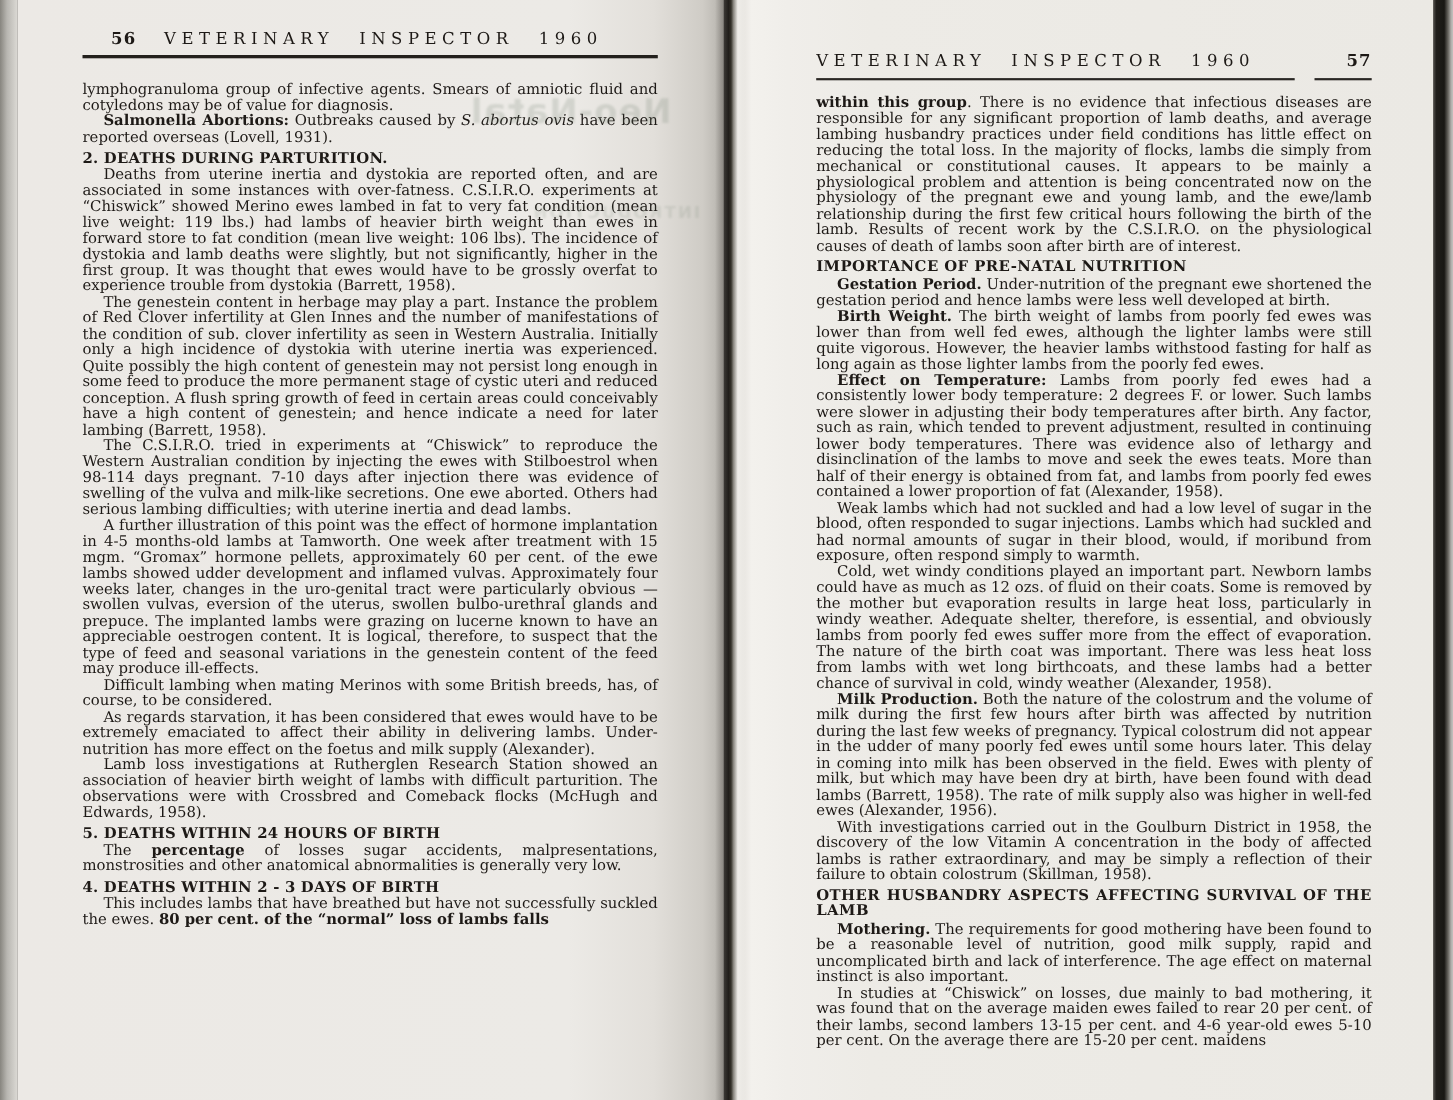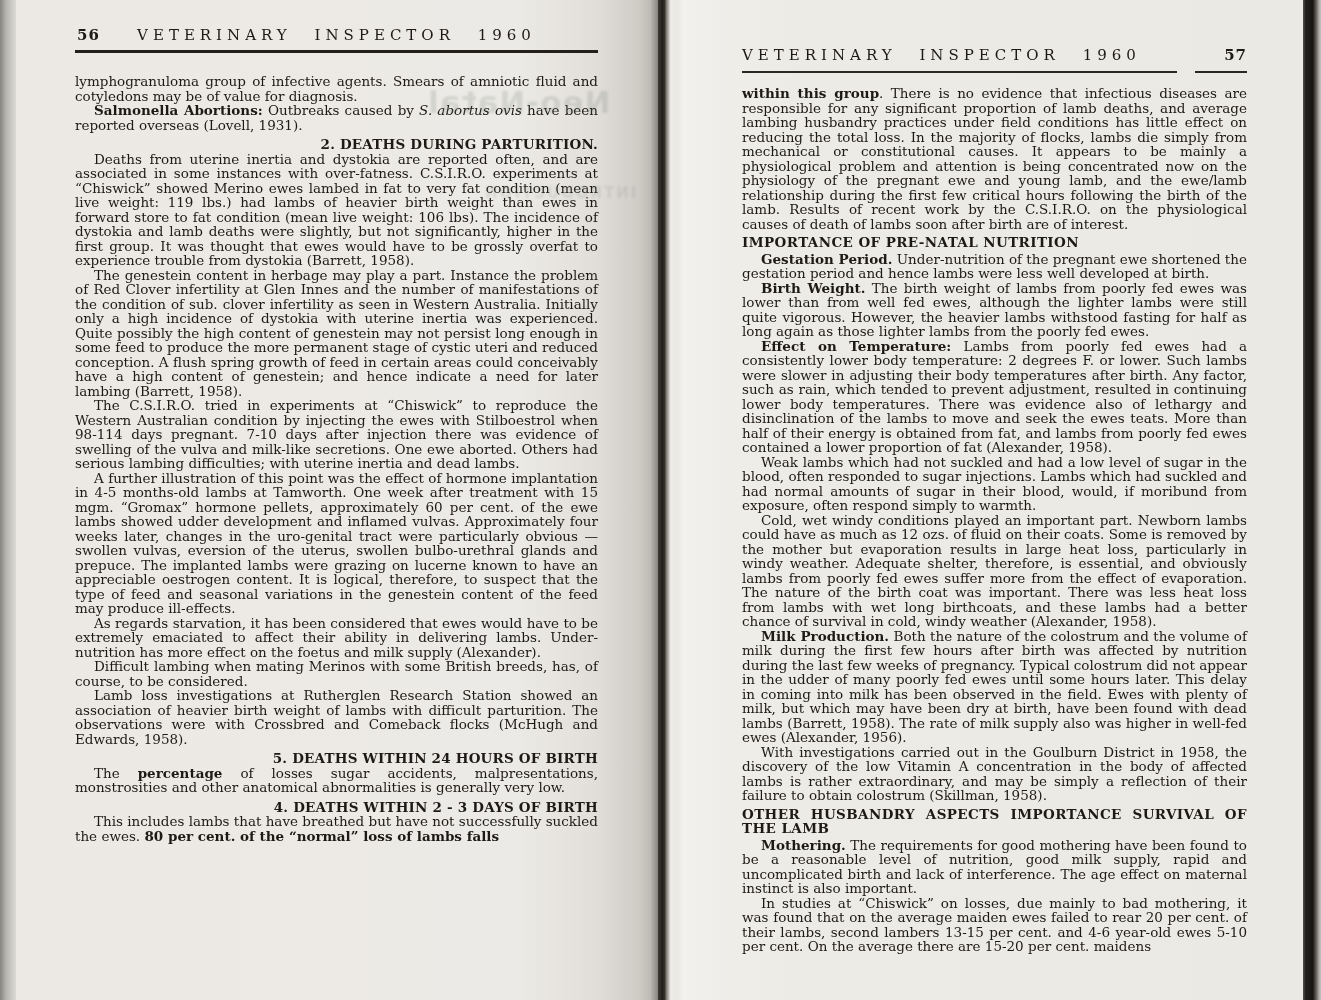--- a/index.html
+++ b/index.html
@@ -31,36 +31,36 @@
   }
   .edge-right{
     position:absolute;left:1303px;top:0;bottom:0;width:18px;
     background:linear-gradient(to right,#55524d 0%,#201e1b 15%,#191714 55%,#6a6762 75%,#b0aeab 90%,#c4c2bf 100%);
   }
   .content{position:absolute;color:#1d1916;}
   .page-left  .content{left:59px;right:60px;top:26px;}
   .page-right .content{left:78px;right:56px;top:46px;}
 
   .header-row{display:flex;align-items:baseline;position:relative;}
-  .header-center{justify-content:center;}
+  .header-center{justify-content:center;margin-left:24px;}
   .header-split{justify-content:space-between;}
   .pagenum{font-weight:700;font-size:15px;letter-spacing:1px;}
   .pagenum-abs{position:absolute;left:2px;top:0;}
   .jtitle{font-weight:400;font-size:15px;letter-spacing:5px;word-spacing:13px;white-space:nowrap;}
   .rule{height:3px;background:#23201c;margin-top:6px;}
   .rule-row{display:flex;gap:18px;margin-top:7px;align-items:center;}
   .rule-long{flex:1;height:2px;background:#2a2724;}
   .rule-short{width:52px;height:2px;background:#2a2724;}
 
   .pbody{font-size:13.5px;line-height:14.5px;text-align:justify;}
   .page-left  .pbody{margin-top:21px;}
   .page-right .pbody{margin-top:13px;}
   .pbody p{margin:0;}
   .indent{text-indent:19px;}
-  .h-left{font-weight:700;margin-top:5px !important;letter-spacing:0.2px;text-align:right;text-indent:0;}
+  .h-left{font-weight:700;margin-top:5px !important;letter-spacing:0.2px;text-align:left;text-indent:0;}
   .h-center{font-weight:700;margin-top:4px !important;margin-bottom:2px !important;letter-spacing:0.4px;text-indent:0;}
   .b{font-weight:700;}
   .i{font-style:italic;}
 
   .ghost{
     position:absolute;transform:scaleX(-1);
     font-family:"DejaVu Sans", sans-serif;font-weight:700;
     color:#6e7d6d;pointer-events:none;white-space:nowrap;
     filter:blur(1px);
   }
@@ -88,22 +88,22 @@
       </header>
 
       <div class="pbody">
           <p class=""><span>lymphogranuloma group of infective agents.  Smears of amniotic fluid and cotyledons may be of value for diagnosis.</span></p>
           <p class=" indent"><span class="b">Salmonella Abortions:</span><span>  Outbreaks caused by </span><span class="i">S. abortus ovis</span><span> have been reported overseas (Lovell, 1931).</span></p>
           <p class="h-left"><span class="b">2.  DEATHS DURING PARTURITION.</span></p>
           <p class=" indent"><span>Deaths from uterine inertia and dystokia are reported often, and are associated in some instances with over-fatness.  C.S.I.R.O. experiments at “Chiswick” showed Merino ewes lambed in fat to very fat condition (mean live weight: 119 lbs.) had lambs of heavier birth weight than ewes in forward store to fat condition (mean live weight: 106 lbs).  The incidence of dystokia and lamb deaths were slightly, but not significantly, higher in the first group.  It was thought that ewes would have to be grossly overfat to experience trouble from dystokia (Barrett, 1958).</span></p>
           <p class=" indent"><span>The genestein content in herbage may play a part.  Instance the problem of Red Clover infertility at Glen Innes and the number of manifestations of the condition of sub. clover infertility as seen in Western Australia.  Initially only a high incidence of dystokia with uterine inertia was experienced.  Quite possibly the high content of genestein may not persist long enough in some feed to produce the more permanent stage of cystic uteri and reduced conception.  A flush spring growth of feed in certain areas could conceivably have a high content of genestein; and hence indicate a need for later lambing (Barrett, 1958).</span></p>
           <p class=" indent"><span>The C.S.I.R.O. tried in experiments at “Chiswick” to reproduce the Western Australian condition by injecting the ewes with Stilboestrol when 98-114 days pregnant.  7-10 days after injection there was evidence of swelling of the vulva and milk-like secretions.  One ewe aborted.  Others had serious lambing difficulties; with uterine inertia and dead lambs.</span></p>
           <p class=" indent"><span>A further illustration of this point was the effect of hormone implantation in 4-5 months-old lambs at Tamworth.  One week after treatment with 15 mgm. “Gromax” hormone pellets, approximately 60 per cent. of the ewe lambs showed udder development and inflamed vulvas.  Approximately four weeks later, changes in the uro-genital tract were particularly obvious — swollen vulvas, eversion of the uterus, swollen bulbo-urethral glands and prepuce.  The implanted lambs were grazing on lucerne known to have an appreciable oestrogen content.  It is logical, therefore, to suspect that the type of feed and seasonal variations in the genestein content of the feed may produce ill-effects.</span></p>
+          <p class=" indent"><span>Difficult lambing when mating Merinos with some British breeds, has, of course, to be considered.</span></p>
           <p class=" indent"><span>As regards starvation, it has been considered that ewes would have to be extremely emaciated to affect their ability in delivering lambs.  Under-nutrition has more effect on the foetus and milk supply (Alexander).</span></p>
-          <p class=" indent"><span>Difficult lambing when mating Merinos with some British breeds, has, of course, to be considered.</span></p>
           <p class=" indent"><span>Lamb loss investigations at Rutherglen Research Station showed an association of heavier birth weight of lambs with difficult parturition.  The observations were with Crossbred and Comeback flocks (McHugh and Edwards, 1958).</span></p>
           <p class="h-left"><span class="b">5.  DEATHS WITHIN 24 HOURS OF BIRTH</span></p>
           <p class=" indent"><span>The </span><span class="b">percentage</span><span> of losses sugar accidents, malpresentations, monstrosities and other anatomical abnormalities is generally very low.</span></p>
           <p class="h-left"><span class="b">4.  DEATHS WITHIN 2 - 3 DAYS OF BIRTH</span></p>
           <p class=" indent"><span>This includes lambs that have breathed but have not successfully suckled the ewes.  </span><span class="b">80 per cent. of the “normal” loss of lambs falls</span></p>
         </div>
     </div>
   </div>
 
   <div class="page-right">
@@ -122,21 +122,21 @@
       <div class="pbody">
           <p class=""><span class="b">within this group</span><span>.  There is no evidence that infectious diseases are responsible for any significant proportion of lamb deaths, and average lambing husbandry practices under field conditions has little effect on reducing the total loss.  In the majority of flocks, lambs die simply from mechanical or constitutional causes.  It appears to be mainly a physiological problem and attention is being concentrated now on the physiology of the pregnant ewe and young lamb, and the ewe/lamb relationship during the first few critical hours following the birth of the lamb.  Results of recent work by the C.S.I.R.O. on the physiological causes of death of lambs soon after birth are of interest.</span></p>
           <p class="h-center"><span class="b">IMPORTANCE OF PRE-NATAL NUTRITION</span></p>
           <p class=" indent"><span class="b">Gestation Period.</span><span>  Under-nutrition of the pregnant ewe shortened the gestation period and hence lambs were less well developed at birth.</span></p>
           <p class=" indent"><span class="b">Birth Weight.</span><span>  The birth weight of lambs from poorly fed ewes was lower than from well fed ewes, although the lighter lambs were still quite vigorous.  However, the heavier lambs withstood fasting for half as long again as those lighter lambs from the poorly fed ewes.</span></p>
           <p class=" indent"><span class="b">Effect on Temperature:</span><span>  Lambs from poorly fed ewes had a consistently lower body temperature: 2 degrees F. or lower.  Such lambs were slower in adjusting their body temperatures after birth.  Any factor, such as rain, which tended to prevent adjustment, resulted in continuing lower body temperatures.  There was evidence also of lethargy and disinclination of the lambs to move and seek the ewes teats.  More than half of their energy is obtained from fat, and lambs from poorly fed ewes contained a lower proportion of fat (Alexander, 1958).</span></p>
           <p class=" indent"><span>Weak lambs which had not suckled and had a low level of sugar in the blood, often responded to sugar injections.  Lambs which had suckled and had normal amounts of sugar in their blood, would, if moribund from exposure, often respond simply to warmth.</span></p>
           <p class=" indent"><span>Cold, wet windy conditions played an important part.  Newborn lambs could have as much as 12 ozs. of fluid on their coats.  Some is removed by the mother but evaporation results in large heat loss, particularly in windy weather.  Adequate shelter, therefore, is essential, and obviously lambs from poorly fed ewes suffer more from the effect of evaporation.  The nature of the birth coat was important.  There was less heat loss from lambs with wet long birthcoats, and these lambs had a better chance of survival in cold, windy weather (Alexander, 1958).</span></p>
           <p class=" indent"><span class="b">Milk Production.</span><span>  Both the nature of the colostrum and the volume of milk during the first few hours after birth was affected by nutrition during the last few weeks of pregnancy.  Typical colostrum did not appear in the udder of many poorly fed ewes until some hours later.  This delay in coming into milk has been observed in the field.  Ewes with plenty of milk, but which may have been dry at birth, have been found with dead lambs (Barrett, 1958).  The rate of milk supply also was higher in well-fed ewes (Alexander, 1956).</span></p>
           <p class=" indent"><span>With investigations carried out in the Goulburn District in 1958, the discovery of the low Vitamin A concentration in the body of affected lambs is rather extraordinary, and may be simply a reflection of their failure to obtain colostrum (Skillman, 1958).</span></p>
-          <p class="h-center"><span class="b">OTHER HUSBANDRY ASPECTS IMPORTANCE SURVIVAL OF THE LAMB</span></p>
+          <p class="h-center"><span class="b">OTHER HUSBANDRY ASPECTS AFFECTING SURVIVAL OF THE LAMB</span></p>
           <p class=" indent"><span class="b">Mothering.</span><span>  The requirements for good mothering have been found to be a reasonable level of nutrition, good milk supply, rapid and uncomplicated birth and lack of interference.  The age effect on maternal instinct is also important.</span></p>
           <p class=" indent"><span>In studies at “Chiswick” on losses, due mainly to bad mothering, it was found that on the average maiden ewes failed to rear 20 per cent. of their lambs, second lambers 13-15 per cent. and 4-6 year-old ewes 5-10 per cent.  On the average there are 15-20 per cent. maidens</span></p>
         </div>
     </div>
   </div>
 
   <div class="gutter"></div>
   <div class="edge-right"></div>
 </div>
 

